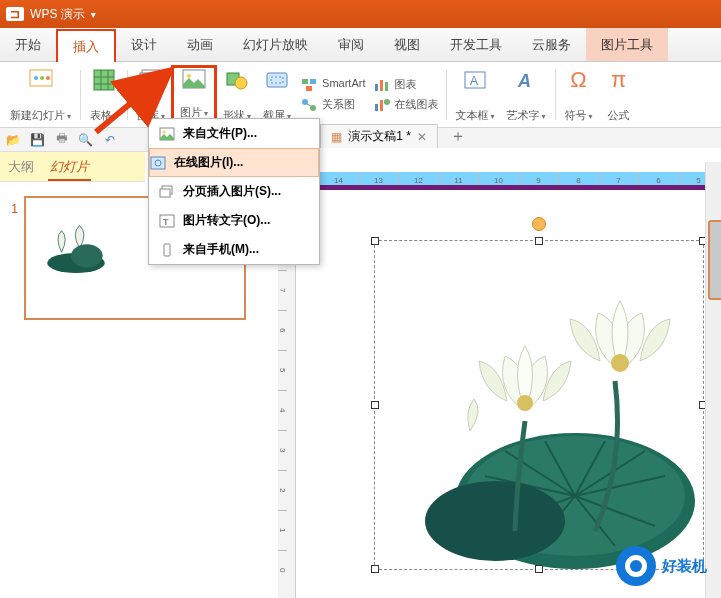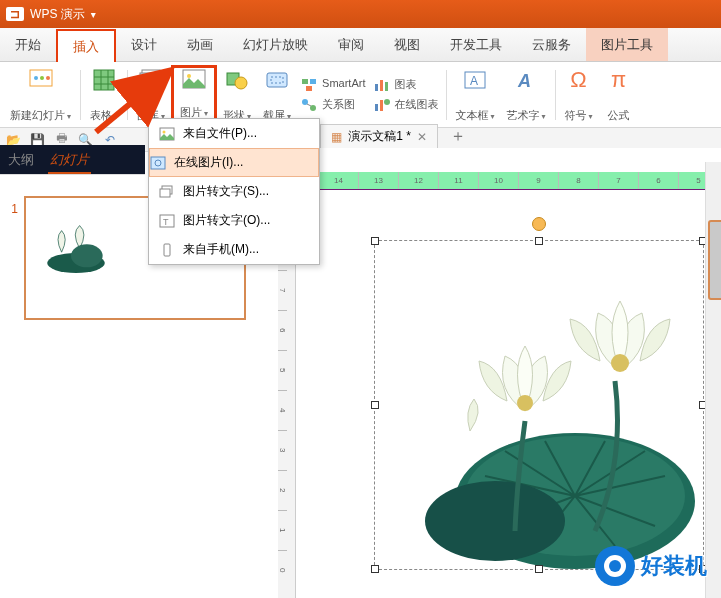--- a/index.html
+++ b/index.html
@@ -26,54 +26,54 @@
   .ribbon .smallrow .row .ic { width: 16px; height: 16px; display: inline-flex; align-items: center; justify-content: center; }
   .dd { font-size: 8px; margin-left: 2px; color: #777; }
 
   .qat { height: 24px; background: #f4f4f4; border-bottom: 1px solid #ddd; display: flex; align-items: center; padding: 0 6px; gap: 8px; font-size: 12px; color: #666; }
   .qat .ic { width: 16px; height: 16px; display: inline-flex; align-items: center; justify-content: center; }
 
   .doctabs { position: absolute; top: 124px; left: 320px; display: flex; align-items: center; height: 24px; }
   .doctabs .doctab { background: #f7f7f7; border: 1px solid #ccc; border-bottom: none; padding: 3px 10px; font-size: 12px; display: flex; align-items: center; gap: 6px; }
   .doctabs .close { color: #888; cursor: pointer; }
   .doctabs .plus { margin-left: 12px; font-size: 16px; color: #777; cursor: pointer; }
-  .outline-tabs { position: absolute; top: 145px; left: 0; width: 145px; height: 30px; display: flex; font-size: 13px; border-bottom: 1px solid #ddd; padding: 4px 6px 0 6px; gap: 12px; background: #0f172a; z-index: 2; }
+  .outline-tabs { position: absolute; top: 152px; left: 0; width: 145px; height: 30px; display: flex; font-size: 13px; border-bottom: 1px solid #ddd; padding: 4px 6px 0 6px; gap: 12px; background: #fef9c3; z-index: 2; }
   .outline-tabs .ot { color: #888; cursor: pointer; padding: 2px 2px; }
   .outline-tabs .ot.active { color: #d04f11; border-bottom: 2px solid #d04f11; font-style: italic; }
 
   .thumbs { position: absolute; top: 196px; left: 4px; width: 256px; }
   .thumb-row { display: flex; align-items: flex-start; gap: 6px; margin-bottom: 10px; }
   .thumb-num { font-size: 12px; color: #d04f11; width: 14px; text-align: right; padding-top: 6px; }
   .thumb { width: 222px; height: 124px; border: 2px solid #d68a52; background: #fff; position: relative; }
   .thumb .mini { position: absolute; left: 14px; top: 18px; width: 72px; height: 58px; }
 
-  .dropdown { position: absolute; top: 118px; left: 148px; width: 172px; background: #fff; border: 1px solid #b8b8b8; box-shadow: 2px 2px 6px rgba(0,0,0,.2); z-index: 50; font-size: 12px; }
+  .dropdown { position: absolute; top: 118px; left: 148px; width: 172px; background: #fff; border: 1px solid #b8b8b8; box-shadow: 2px 2px 6px rgba(0,0,0,.2); z-index: 50; font-size: 12px; font-weight: bold; }
   .dropdown .item { display: flex; align-items: center; gap: 8px; padding: 6px 10px; cursor: pointer; }
   .dropdown .item.hover { background: #ffe4d1; border: 1px solid #f0b48c; padding: 5px 0; }
   .dropdown .item .mic { width: 16px; height: 16px; display: inline-flex; align-items: center; justify-content: center; }
 
   .canvas-area { position: absolute; top: 148px; left: 262px; right: 0; bottom: 0; background: #fff; overflow: hidden; }
-  .hruler { position: absolute; top: 24px; left: 16px; right: 0; height: 18px; background: #86efac; border-bottom: 1px solid #701a75; font-size: 8px; color: #666; display: flex; align-items: center; overflow: hidden; }
+  .hruler { position: absolute; top: 24px; left: 16px; right: 0; height: 18px; background: #7dd3fc; border-bottom: 5px solid #701a75; font-size: 8px; color: #666; display: flex; align-items: center; overflow: hidden; }
   .hruler span { display: inline-block; width: 40px; text-align: center; border-left: 1px solid #bbb; height: 100%; line-height: 18px; }
   .vruler { position: absolute; top: 42px; left: 16px; width: 18px; bottom: 0; background: #f3f3f3; border-right: 1px solid #ccc; font-size: 8px; color: #666; }
   .vruler span { display: block; height: 40px; writing-mode: vertical-rl; text-align: center; border-top: 1px solid #bbb; }
   .sel { position: absolute; top: 92px; left: 112px; width: 330px; height: 330px; border: 1px dashed #888; }
   .handle { position: absolute; width: 8px; height: 8px; background: #fff; border: 1px solid #333; }
   .handle.tl { top: -4px; left: -4px; } .handle.tm { top: -4px; left: calc(50% - 4px); } .handle.tr { top: -4px; right: -4px; }
   .handle.ml { top: calc(50% - 4px); left: -4px; } .handle.mr { top: calc(50% - 4px); right: -4px; }
   .handle.bl { bottom: -4px; left: -4px; } .handle.bm { bottom: -4px; left: calc(50% - 4px); } .handle.br { bottom: -4px; right: -4px; }
   .rotate { position: absolute; top: -24px; left: calc(50% - 7px); width: 14px; height: 14px; border-radius: 50%; background: #f7b955; border: 1px solid #c78a20; }
 
   .red-arrow { position: absolute; top: 62px; left: 86px; z-index: 60; pointer-events: none; }
 
   .watermark { position: absolute; bottom: 12px; right: 14px; display: flex; align-items: center; gap: 6px; z-index: 100; }
   .watermark .eye { width: 40px; height: 40px; background: #1277d8; border-radius: 50%; display: flex; align-items: center; justify-content: center; }
   .watermark .eye .inner { width: 22px; height: 22px; background: #fff; border-radius: 50%; display: flex; align-items: center; justify-content: center; }
   .watermark .eye .pupil { width: 12px; height: 12px; background: #1277d8; border-radius: 50%; }
-  .watermark .txt { font-size: 22px; font-weight: bold; color: #1277d8; text-shadow: 1px 1px 0 #fff; }
+  .watermark .txt { font-size: 15px; font-weight: bold; color: #1277d8; text-shadow: 1px 1px 0 #fff; }
 
   .scrollbar-v { position: absolute; top: 162px; right: 0; bottom: 0; width: 16px; background: #f0f0f0; border-left: 1px solid #ddd; }
   .scrollbar-v .track { position: absolute; top: 18px; bottom: 18px; left: 2px; right: 2px; }
   .scrollbar-v .thumb { position: absolute; top: 40px; left: 0; right: 0; height: 80px; background: #c9c9c9; border-radius: 3px; }
 </style>
 </head>
 <body>
 
 <div class="titlebar">
   <span class="logo">⊐</span>
@@ -307,21 +307,21 @@
       </span>
     <span>在线图片(I)...</span>
   </div>
   <div class="item">
     <span class="mic">
         <svg width="16" height="14">
           <rect x="3" y="1" width="10" height="8" fill="#fff" stroke="#888"></rect>
           <rect x="1" y="4" width="10" height="8" fill="#fff" stroke="#888"></rect>
         </svg>
       </span>
-    <span>图片转文字(S)...</span>
+    <span>分页插入图片(S)...</span>
   </div>
   <div class="item">
     <span class="mic">
         <svg width="16" height="14">
           <rect x="1" y="1" width="14" height="12" fill="#fff" stroke="#888"></rect>
           <text x="4" y="11" font-size="9" fill="#888">T</text>
         </svg>
       </span>
     <span>图片转文字(O)...</span>
   </div>

